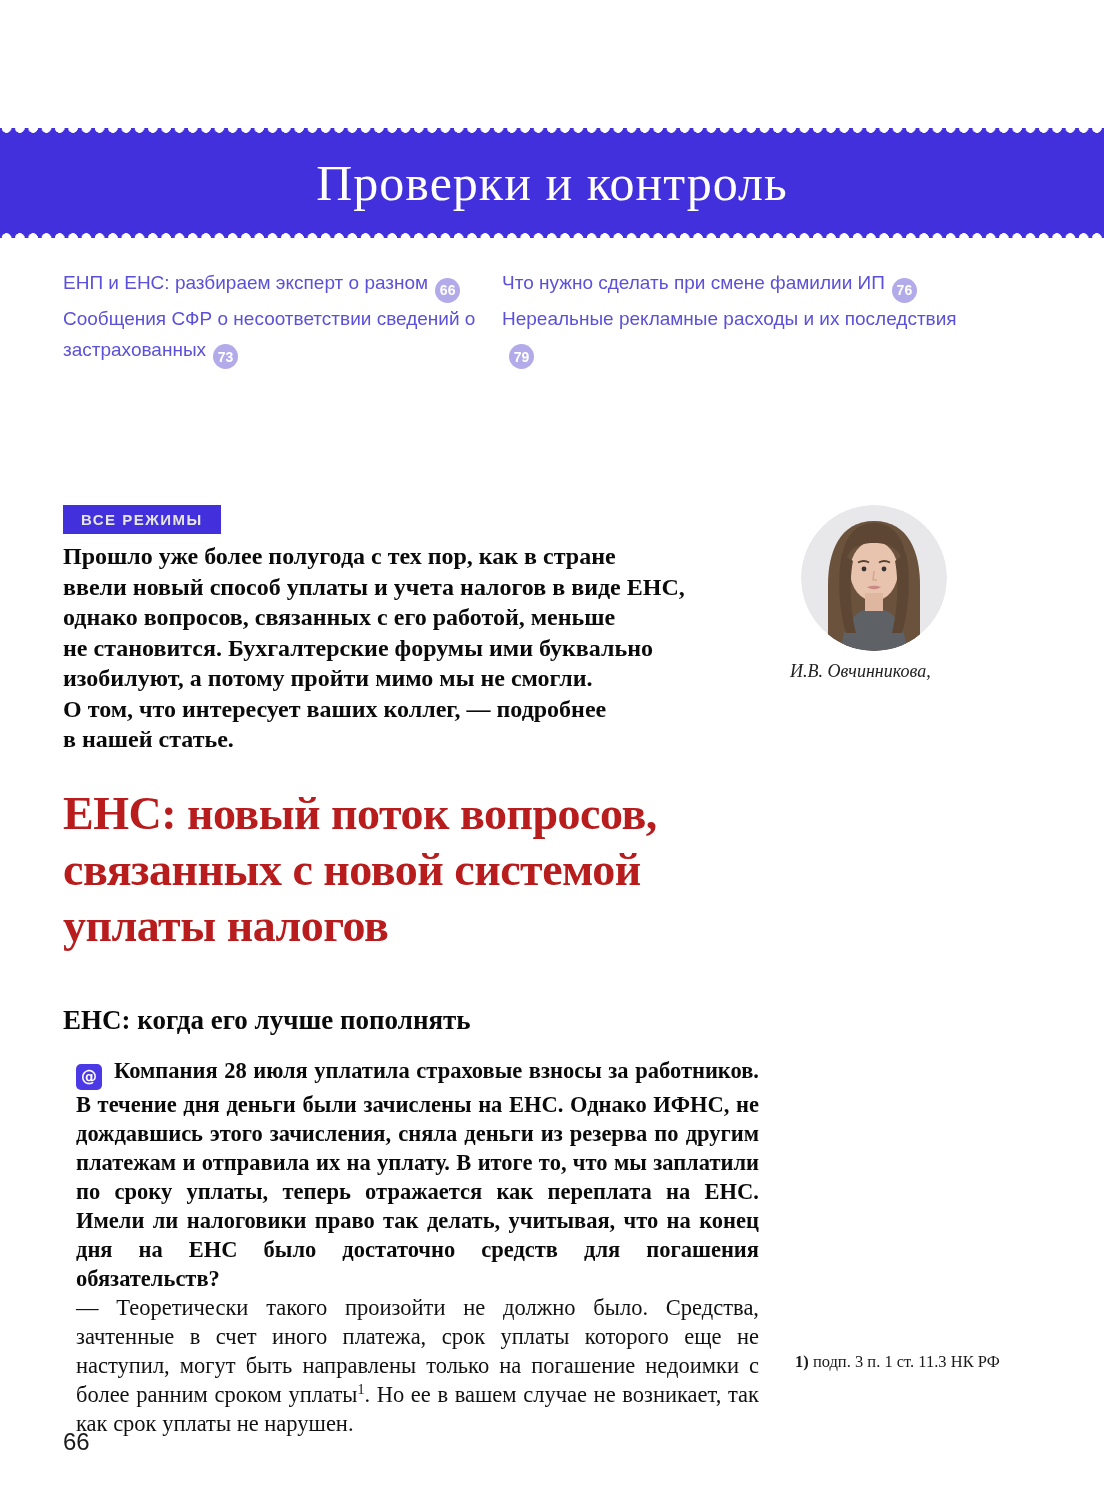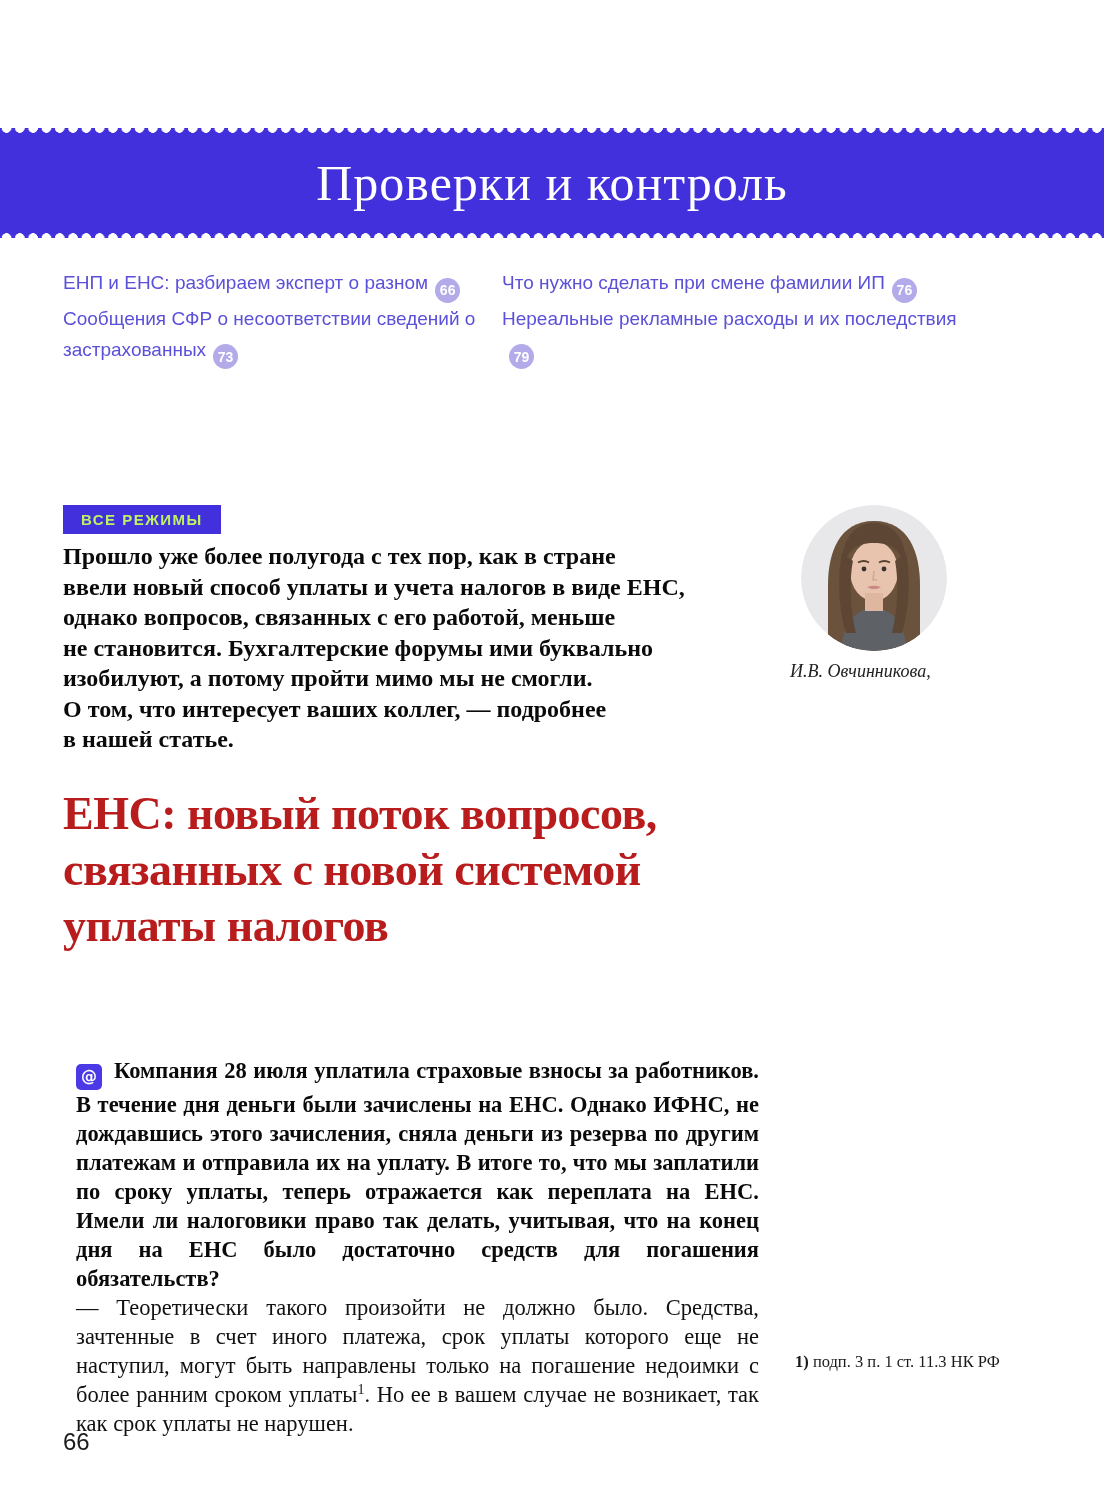--- a/index.html
+++ b/index.html
@@ -71,21 +71,21 @@
     line-height: 1;
   }
 
   
   .regime-badge {
     position: absolute;
     top: 505px; left: 63px;
     height: 29px;
     padding: 8px 18px;
     background: #4130dc;
-    color: #bef264;
+    color: #e5e5e5;
     font-family: "Liberation Sans", sans-serif;
     font-size: 15px;
     font-weight: bold;
     letter-spacing: 1.5px;
     display: inline-flex;
     align-items: center;
   }
 
   
   .lead {
@@ -244,20 +244,21 @@
   </div>
 
   <div class="author-caption">
     <div>И.В. Овчинникова,</div>
   </div>
 
   <h1 class="article-title">ЕНС: новый поток вопросов,
 связанных с новой системой
 уплаты налогов</h1>
 
+  <h2 class="section-heading">ЕНС: когда его лучше пополнять</h2>
 
   <div class="qa">
     <p class="question"><span class="at-icon">@</span><span>Компания 28 июля уплатила страховые взносы за работников. В течение дня деньги были зачислены на ЕНС. Однако ИФНС, не дождавшись этого зачисления, сняла деньги из резерва по другим платежам и отправила их на уплату. В итоге то, что мы заплатили по сроку уплаты, теперь отражается как переплата на ЕНС. Имели ли налоговики право так делать, учитывая, что на конец дня на ЕНС было достаточно средств для погашения обязательств?</span></p>
     <p class="answer"><span>—  Теоретически такого произойти не должно было. Средства, зачтенные в счет иного платежа, срок уплаты которого еще не наступил, могут быть направлены только на погашение недоимки с более ранним сроком уплаты</span><sup>1</sup><span>. Но ее в вашем случае не возникает, так как срок уплаты не нарушен.</span></p>
   </div>
 
   <div class="footnote">
     <span class="fn-marker">1)</span><span> подп. 3 п. 1 ст. 11.3 НК РФ</span>
   </div>
 

